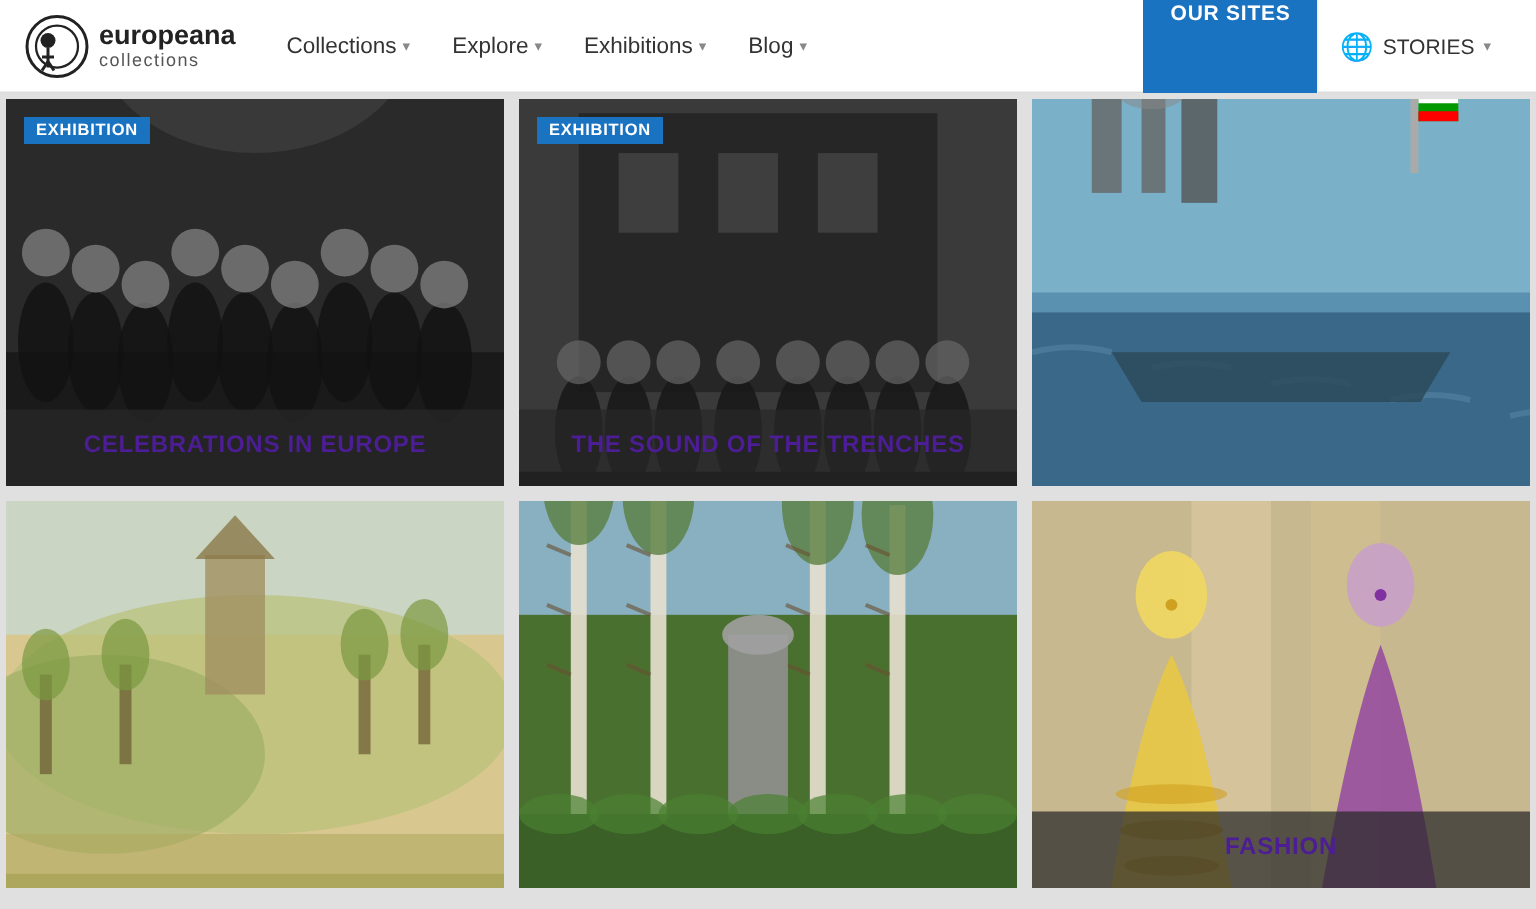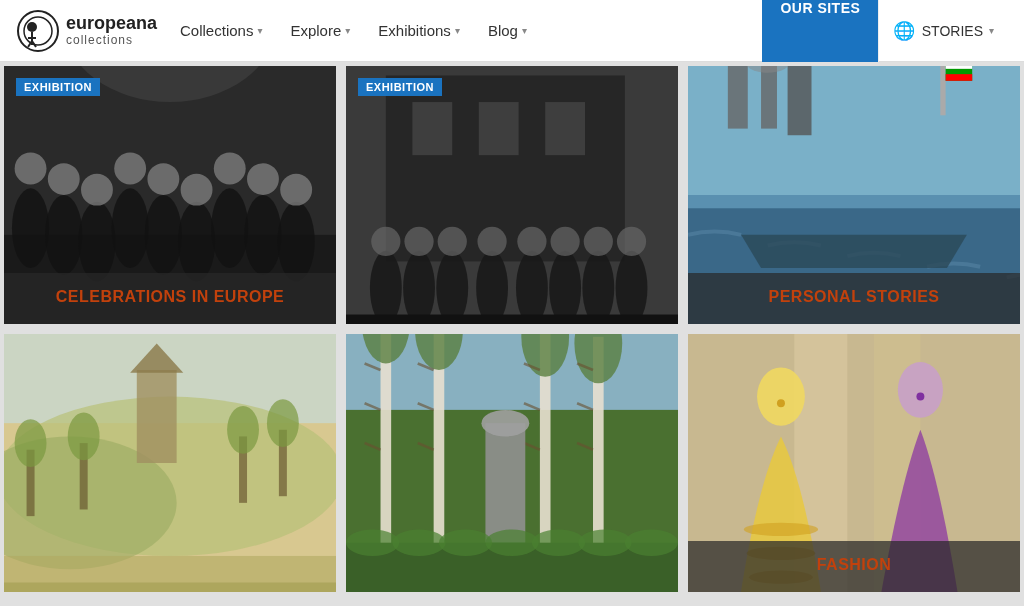--- a/index.html
+++ b/index.html
@@ -13,21 +13,21 @@
       height: 62px;
       padding: 0 16px;
       border-bottom: 1px solid #ddd;
       position: relative;
       z-index: 10;
     }
     .logo {
       display: flex;
       align-items: center;
       gap: 6px;
-      margin-right: 9px;
+      margin-right: 20px;
       text-decoration: none;
     }
     .logo-icon {
       width: 44px;
       height: 44px;
     }
     .logo-text {
       display: flex;
       flex-direction: column;
       line-height: 1.1;
@@ -157,21 +157,21 @@
       padding: 3px 8px;
       letter-spacing: 0.5px;
       text-transform: uppercase;
     }
     .tile-label {
       position: absolute;
       bottom: 0;
       left: 0;
       right: 0;
       background: rgba(40, 40, 40, 0.72);
-      color: #c2410c;
+      color: #4c1d95;
       font-size: 16px;
       font-weight: bold;
       text-align: center;
       padding: 14px 12px 16px;
       letter-spacing: 0.5px;
       text-transform: uppercase;
       line-height: 1.3;
     }
 
     
@@ -310,20 +310,21 @@
           <ellipse cx="190" cy="200" rx="12" ry="28" fill="#1a1a1a" opacity="0.9"></ellipse>
           <circle cx="190" cy="165" r="11" fill="#666" opacity="0.7"></circle>
 
           <ellipse cx="215" cy="200" rx="12" ry="28" fill="#1a1a1a" opacity="0.9"></ellipse>
           <circle cx="215" cy="165" r="11" fill="#666" opacity="0.7"></circle>
 
         <rect x="0" y="220" width="250" height="40" fill="#111"></rect>
       </g>
         </svg></div>
       <div class="badge">EXHIBITION</div>
+      <div class="tile-label">THE SOUND OF THE TRENCHES</div>
     </div>
     <div class="tile tile-personal">
       <div class="tile-bg"></div>
       <div class="tile-inner-content"><svg width="100%" height="100%" viewBox="0 0 250 260" preserveAspectRatio="xMidYMid slice">
           <g>
 
         <rect x="0" y="0" width="250" height="260" fill="#5a90b0"></rect>
 
         <rect x="0" y="0" width="250" height="130" fill="#7ab0c8"></rect>
 
@@ -343,21 +344,20 @@
         <rect x="0" y="140" width="250" height="120" fill="#3a6888"></rect>
         <path d="M 0 160 Q 20 155 40 160" stroke="#5a88a8" stroke-width="3" fill="none" opacity="0.5"></path>
             <path d="M 60 168 Q 80 163 100 168" stroke="#5a88a8" stroke-width="3" fill="none" opacity="0.5"></path>
             <path d="M 120 176 Q 140 171 160 176" stroke="#5a88a8" stroke-width="3" fill="none" opacity="0.5"></path>
             <path d="M 180 184 Q 200 179 220 184" stroke="#5a88a8" stroke-width="3" fill="none" opacity="0.5"></path>
             <path d="M 240 192 Q 260 187 280 192" stroke="#5a88a8" stroke-width="3" fill="none" opacity="0.5"></path>
 
         <path d="M 40 160 L 210 160 L 195 185 L 55 185 Z" fill="#2a4858" opacity="0.8"></path>
       </g>
         </svg></div>
-      <div class="tile-label">PERSONAL STORIES</div>
     </div>
     <div class="tile tile-ww1">
       <div class="tile-bg"></div>
       <div class="tile-inner-content"><svg width="100%" height="100%" viewBox="0 0 250 260" preserveAspectRatio="xMidYMid slice">
           <g>
 
         <rect x="0" y="0" width="250" height="260" fill="#d8c890"></rect>
 
         <rect x="0" y="0" width="250" height="100" fill="#c8d8d0" opacity="0.8"></rect>
 

